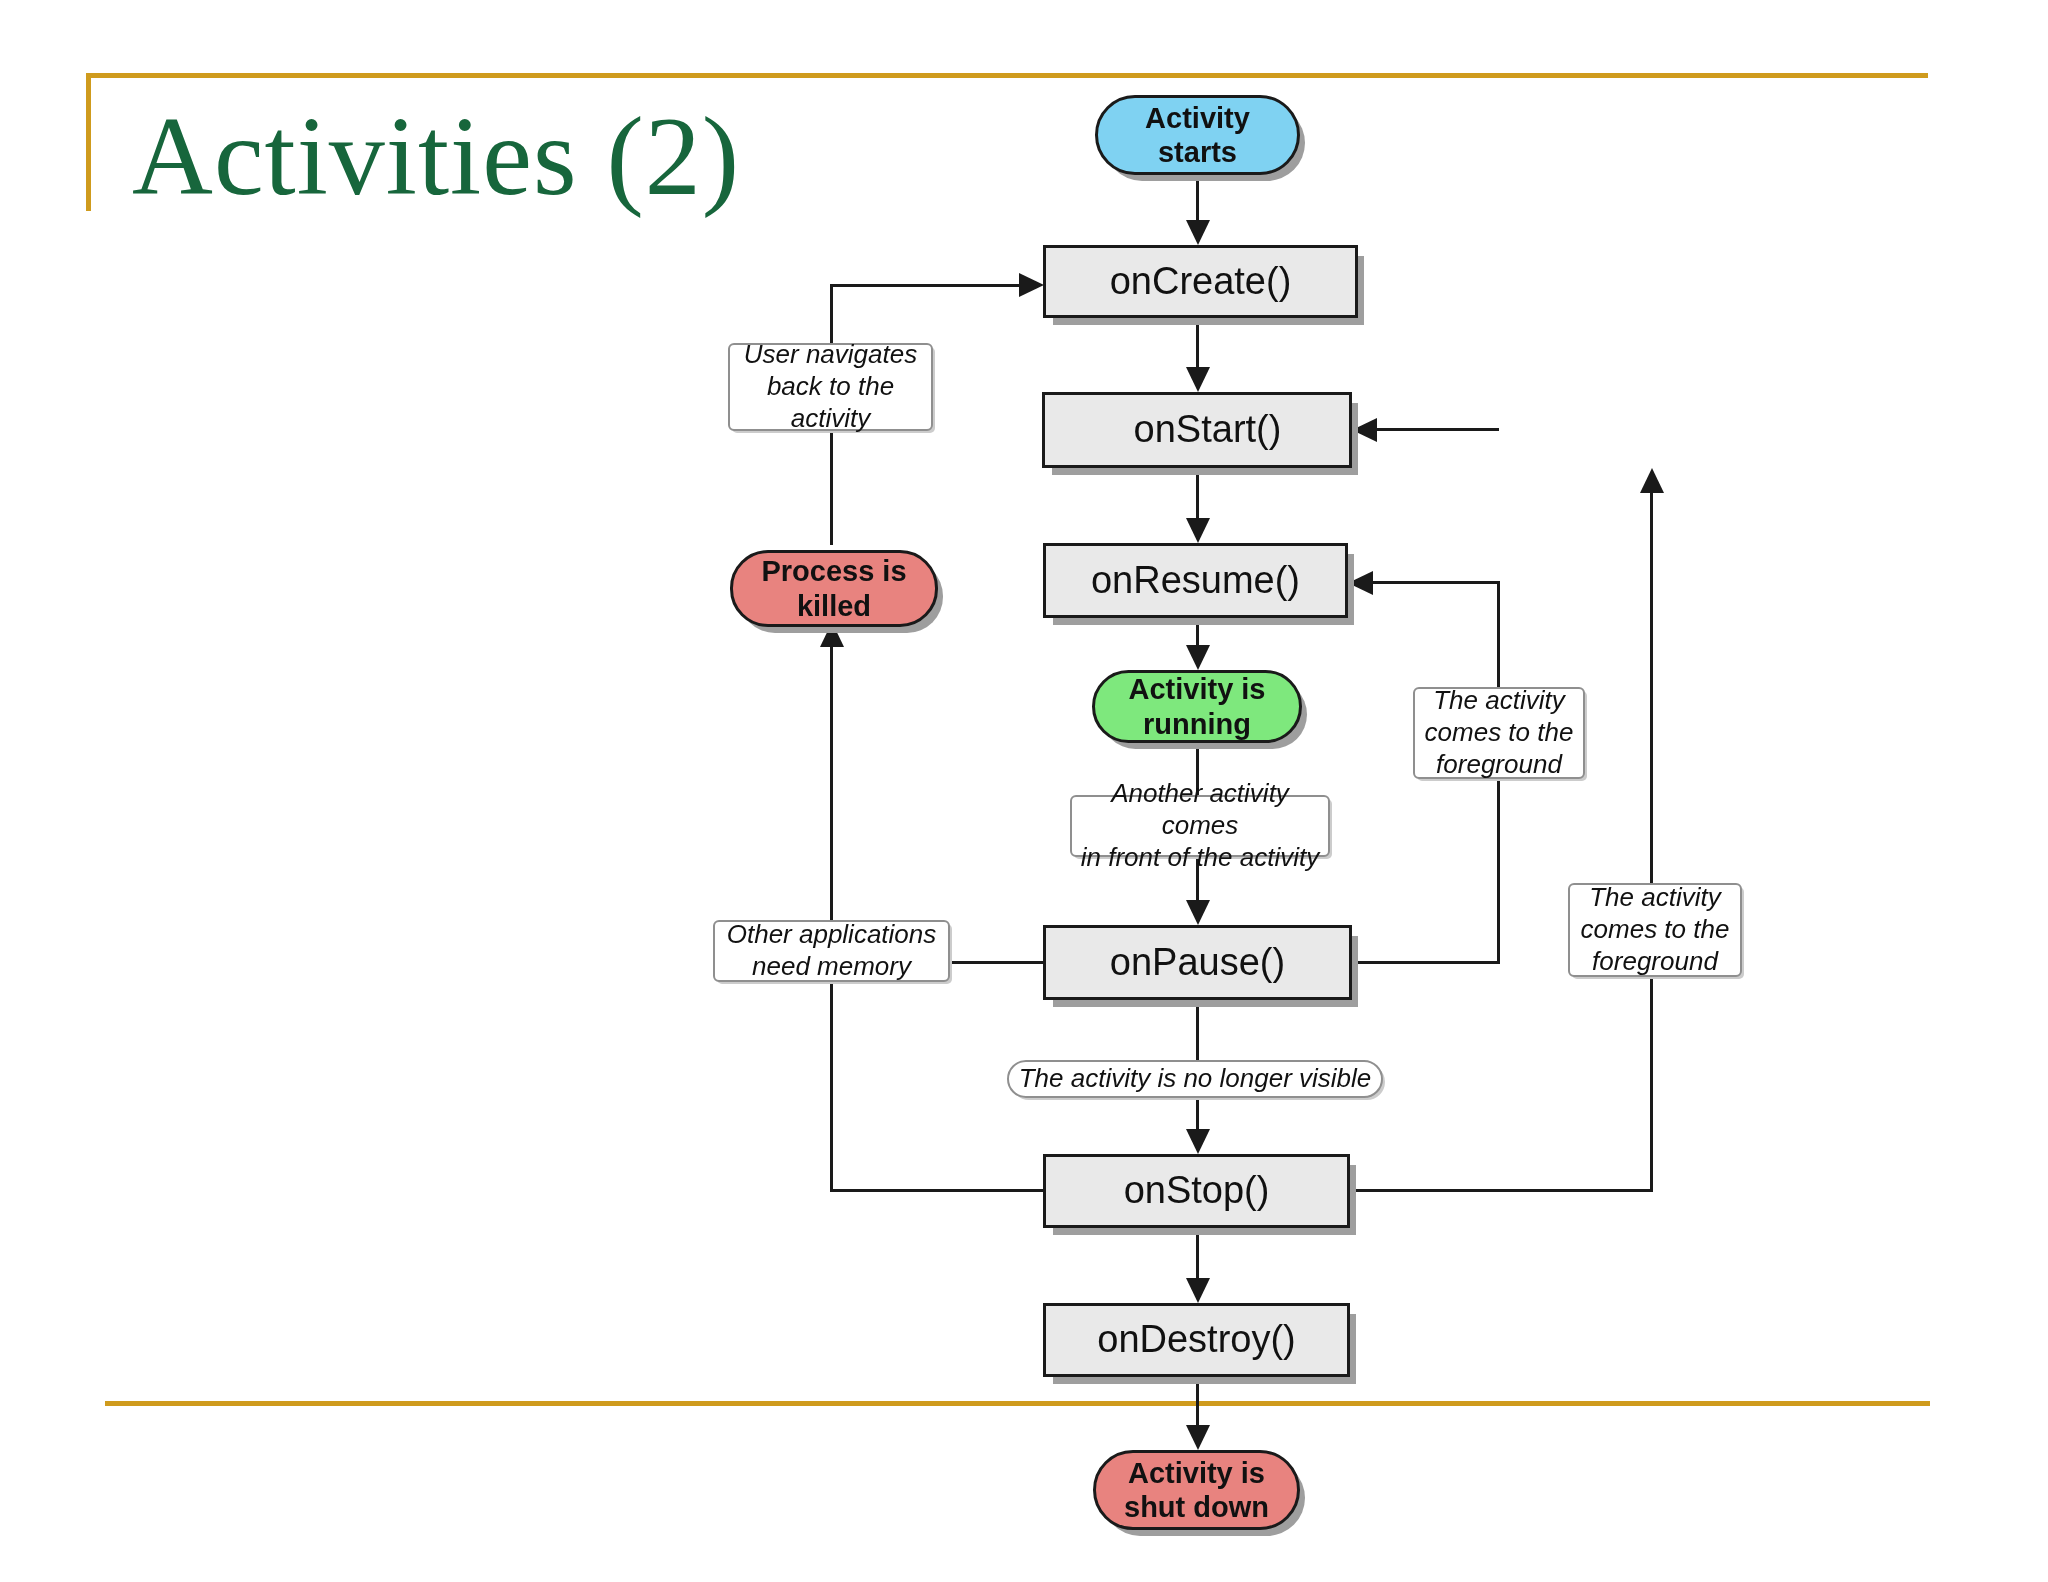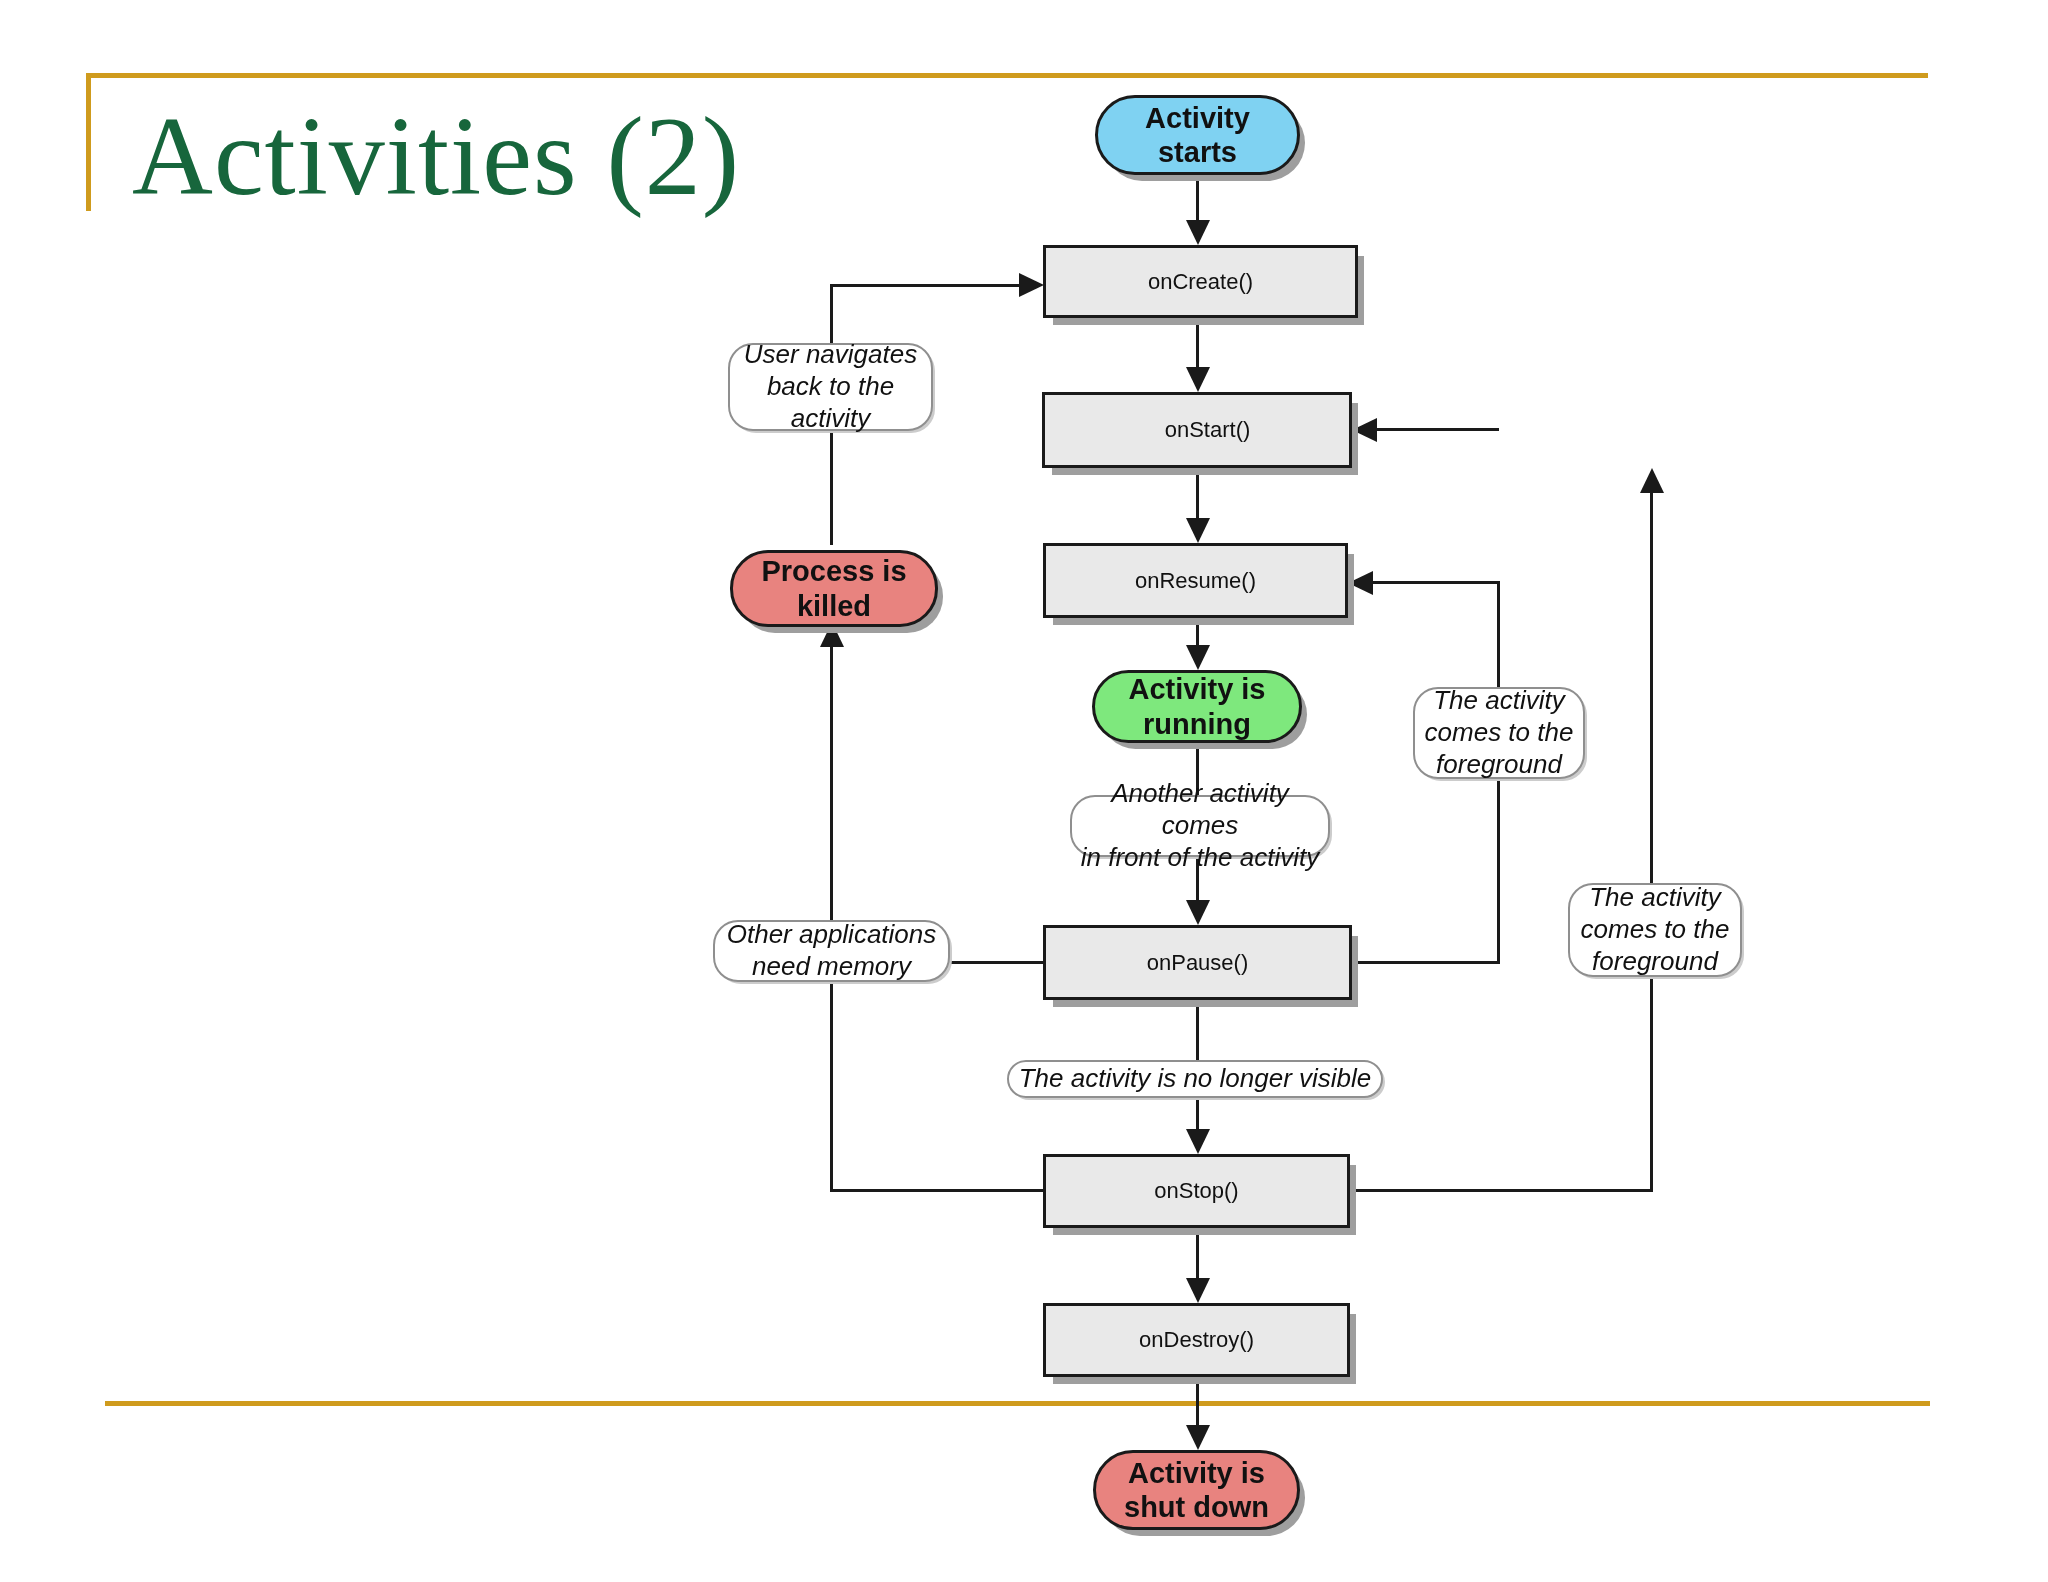--- a/index.html
+++ b/index.html
@@ -9,34 +9,34 @@
   }
   .gold{position:absolute;background:var(--gold,#cf9b1d);}
   #title{
     position:absolute;left:132px;top:92px;
     font-family:"Liberation Serif",serif;font-size:112px;font-weight:400;
     color:var(--title-green,#17663c);letter-spacing:1px;white-space:nowrap;text-align:center;
   }
   .box{
     position:absolute;background:var(--box-gray,#e9e9e9);border:3px solid #1a1a1a;
     display:flex;align-items:center;justify-content:center;text-align:center;
-    font-size:22px;line-height:1.15;white-space:pre-line;
+    font-size:38px;line-height:1.15;white-space:pre-line;
     box-shadow:8px 9px 0 -2px #9e9e9e;box-sizing:border-box;
   }
   .capsule{
     position:absolute;border:3px solid #1a1a1a;border-radius:42px;
     display:flex;align-items:center;justify-content:center;text-align:center;
     font-size:29px;font-weight:bold;line-height:1.18;white-space:pre-line;
     box-shadow:7px 8px 0 -2px #9e9e9e;box-sizing:border-box;
   }
   .capsule.blue{background:var(--start-blue,#7fd2f2);}
   .capsule.green{background:var(--running-green,#7ee87d);}
   .capsule.red{background:var(--killed-red,#e8837f);}
   .note{
-    position:absolute;background:#ffffff;border:2px solid #8f8f8f;border-radius:25px;
+    position:absolute;background:#ffffff;border:2px solid #8f8f8f;border-radius:6px;
     display:flex;align-items:center;justify-content:center;text-align:center;
     font-size:26px;font-style:italic;line-height:1.22;white-space:pre-line;
     box-shadow:3px 3px 0 -1px #cccccc;box-sizing:border-box;
   }
   .note.pill{border-radius:20px;}
   .line{position:absolute;background:#1a1a1a;}
   .arr{position:absolute;width:0;height:0;}
   .arr.down{border-left:12px solid transparent;border-right:12px solid transparent;border-top:25px solid #1a1a1a;}
   .arr.up{border-left:12px solid transparent;border-right:12px solid transparent;border-bottom:25px solid #1a1a1a;}
   .arr.left{border-top:12px solid transparent;border-bottom:12px solid transparent;border-right:25px solid #1a1a1a;}

